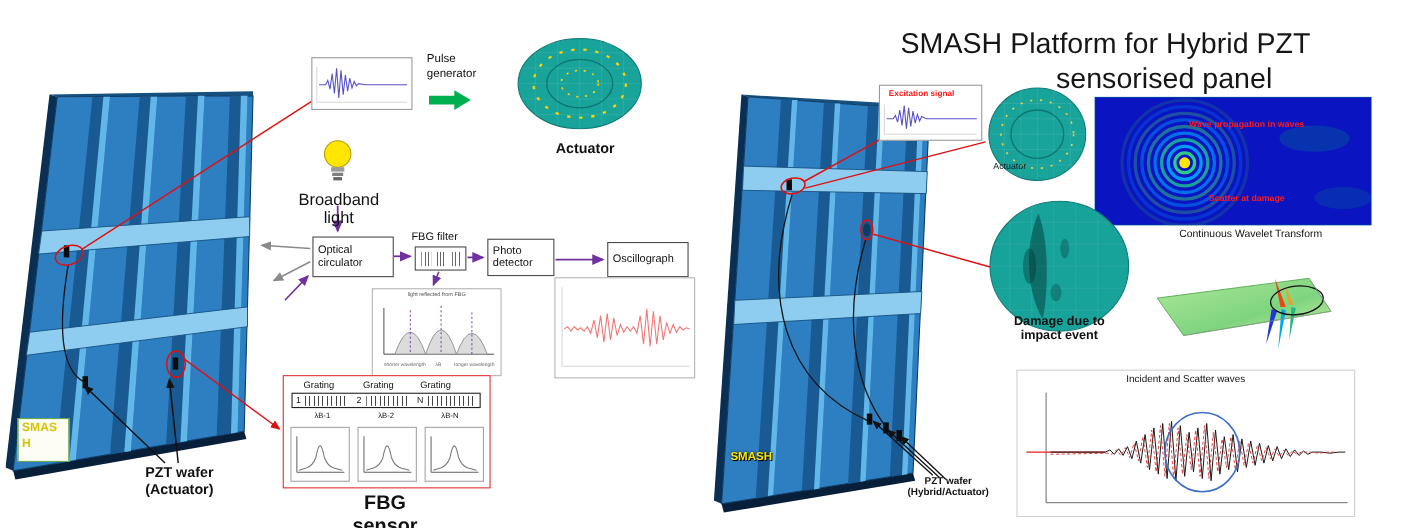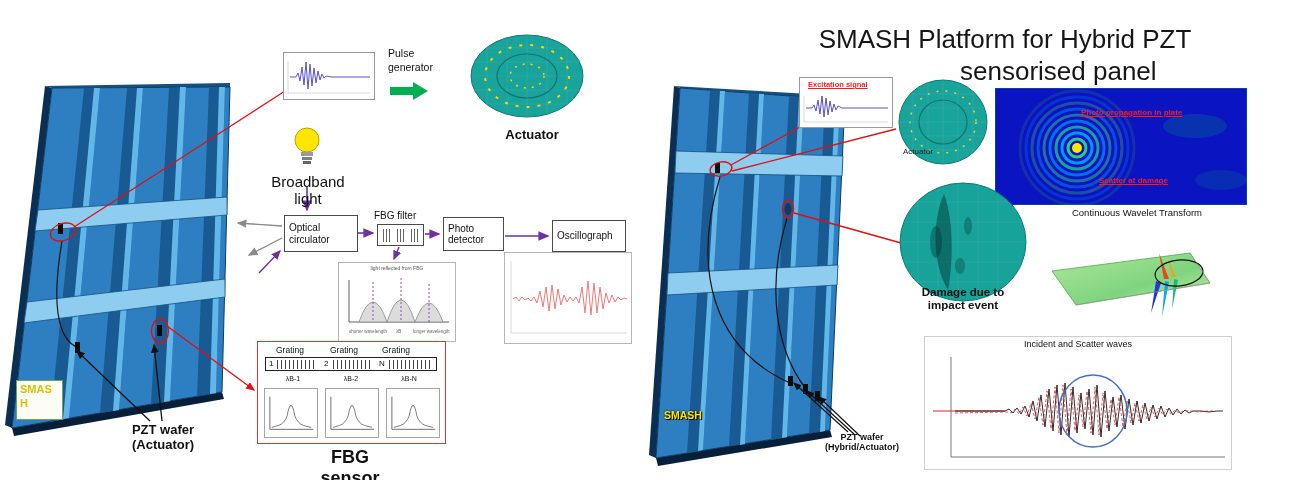--- a/index.html
+++ b/index.html
@@ -5,21 +5,21 @@
   html,body{margin:0;padding:0;background:#fff;}
   #canvas{position:relative;width:1294px;height:480px;background:#ffffff;overflow:hidden;
           font-family:"Liberation Sans",sans-serif;color:#111;}
   .abs{position:absolute;}
   .z1{z-index:1}.z4{z-index:4}.z5{z-index:5}.z6{z-index:6}.z7{z-index:7}
   .flowbox{background:#fff;border:1px solid #4a4a4a;box-sizing:border-box;
            font-size:10px;line-height:1.15;display:flex;align-items:center;padding:2px 4px;}
   .plotbox{background:#fff;border:1px solid #b5b5b5;box-sizing:border-box;}
   .tinytitle{font-size:5px;color:#555;text-align:center;width:100%;}
   .tinylbl{font-size:4.5px;color:#666;}
-  .redlbl{color:#ff1a1a;font-weight:bold;font-size:8px;white-space:nowrap;text-decoration:underline;}
+  .redlbl{color:#ff1a1a;font-weight:bold;font-size:8px;white-space:nowrap;}
   .boldlbl{font-weight:bold;text-align:center;line-height:1.15;}
   .hatch{position:absolute;top:2px;height:9px;
          background:repeating-linear-gradient(90deg,#444 0 1px,transparent 1px 4px);}
   .fhatch{position:absolute;top:4px;height:13px;width:9px;
          background:repeating-linear-gradient(90deg,#666 0 1px,transparent 1px 3px);}
   .miniplot{position:absolute;top:46px;width:54px;height:50px;border:1px solid #a5a5a5;background:#fff;box-sizing:border-box;}
 </style>
 </head>
 <body>
 
@@ -312,21 +312,21 @@
       <circle cx="82" cy="60" r="9" fill="none" stroke="#30e080" stroke-width="3" opacity="0.9"></circle>
       <circle cx="82" cy="60" r="15" fill="none" stroke="#00b0ff" stroke-width="3" opacity="0.85"></circle>
       <circle cx="82" cy="60" r="21" fill="none" stroke="#20d090" stroke-width="3" opacity="0.75"></circle>
       <circle cx="82" cy="60" r="27" fill="none" stroke="#00a0ff" stroke-width="3" opacity="0.65"></circle>
       <circle cx="82" cy="60" r="33" fill="none" stroke="#30c080" stroke-width="3" opacity="0.55"></circle>
       <circle cx="82" cy="60" r="39" fill="none" stroke="#0090ff" stroke-width="3" opacity="0.48"></circle>
       <circle cx="82" cy="60" r="45" fill="none" stroke="#40b070" stroke-width="3" opacity="0.38"></circle>
       <circle cx="82" cy="60" r="51" fill="none" stroke="#0080ff" stroke-width="3" opacity="0.30"></circle>
       <circle cx="82" cy="60" r="57" fill="none" stroke="#30a060" stroke-width="3" opacity="0.22"></circle>
     </svg>
-    <div class="abs redlbl" style="left:86px;top:20px">Photo propagation in plate</div>
+    <div class="abs redlbl" style="left:86px;top:20px">Wave propagation in waves</div>
     <div class="abs redlbl" style="left:104px;top:88px">Scatter at damage</div>
   </div>
 
   <div class="abs z6" style="left:1052px;top:207px;width:170px;text-align:center;font-size:9.5px">Continuous Wavelet Transform</div>
   <div class="abs z6" style="left:1038px;top:221px;width:176px;height:97px;background:#fff">
     <svg width="176" height="97" viewBox="0 0 176 97">
       <defs>
         <linearGradient id="gGreen" x1="0" y1="0" x2="1" y2="1">
           <stop offset="0" stop-color="#aee89a"></stop>
             <stop offset="0.6" stop-color="#7fd47f"></stop>

